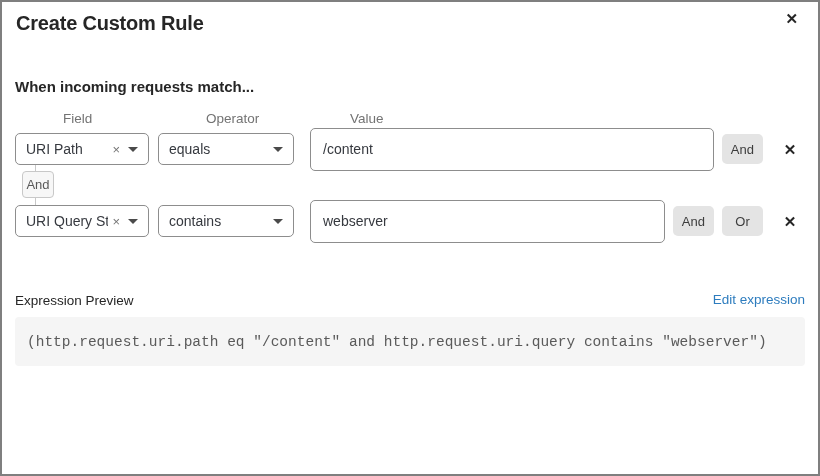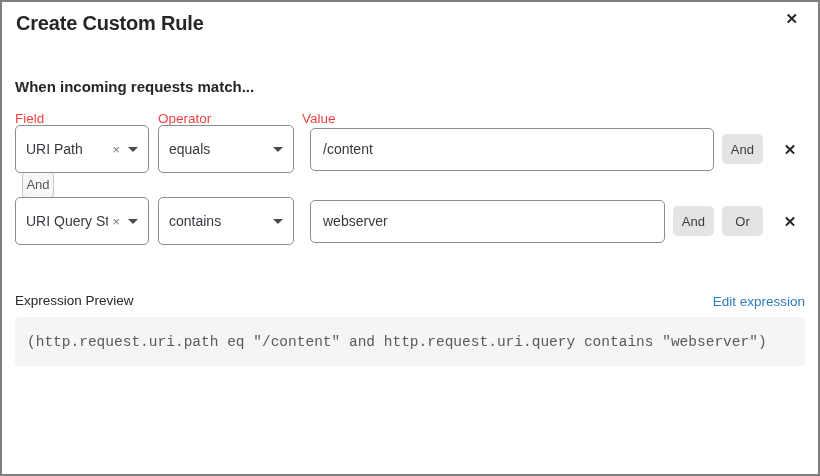--- a/index.html
+++ b/index.html
@@ -18,27 +18,27 @@
     font-family:"Liberation Sans",sans-serif;
   }
   .field-label{margin-top:19px;font-size:14px;color:#2f2f2f;line-height:17px;}
   .helper-text{margin-top:4px;font-size:14px;color:#9b9b9b;line-height:17px;}
   .text-input{
     display:block;box-sizing:border-box;width:100%;height:32px;margin-top:8px;
     border:1px solid #8d8d8d;border-radius:5px;padding:0 12px;
     font-family:"Liberation Sans",sans-serif;font-size:14px;color:#36393f;outline:none;
   }
   .matcher-heading{margin:43px 0 0;font-size:15px;line-height:18px;font-weight:700;color:#262626;}
-  .col-labels{display:flex;margin-top:15px;font-size:13.5px;color:#ef4444;line-height:16px;}
+  .col-labels{display:flex;margin-top:15px;font-size:13.5px;color:#737373;line-height:16px;margin-left:48px;}
   .col-labels .col-field{width:143px;}
   .col-labels .col-operator{width:144px;}
   .col-labels .col-value{flex:1;}
   .cond-row{display:flex;align-items:center;margin-top:6px;height:32px;}
   .select{
-    box-sizing:border-box;height:48px;border:1px solid #8d8d8d;border-radius:5px;
+    box-sizing:border-box;height:32px;border:1px solid #8d8d8d;border-radius:5px;
     display:flex;align-items:center;padding:0 10px;font-size:14px;color:#36393f;
     background:#fff;cursor:pointer;
   }
   .select.field-select{width:134px;margin-right:9px;}
   .select.operator-select{width:136px;margin-right:16px;}
   .select .sel-text{flex:1;white-space:nowrap;overflow:hidden;}
   .select .clear-x{color:#757575;font-size:13px;margin:0 8px 0 4px;line-height:1;}
   .caret{width:0;height:0;border-left:5px solid transparent;border-right:5px solid transparent;
     border-top:5px solid #4a4a4a;flex-shrink:0;}
   .value-input{
@@ -58,21 +58,21 @@
   }
   .joiner{margin-left:7px;}
   .joiner .vline{width:1px;background:#c8c8c8;margin-left:13px;}
   .joiner .vline.top{height:6px;}
   .joiner .vline.bottom{height:7px;}
   .and-box{
     box-sizing:border-box;width:32px;height:27px;border:1px solid #c8c8c8;border-radius:4px;
     background:#f7f7f7;color:#595959;font-size:13px;
     display:flex;align-items:center;justify-content:center;
   }
-  .expr-header{display:flex;justify-content:space-between;align-items:flex-end;margin-top:55px;}
+  .expr-header{display:flex;justify-content:space-between;align-items:flex-start;margin-top:55px;}
   .expr-label{font-size:13.5px;color:#262626;line-height:17px;}
   .expr-edit-link{font-size:13.5px;color:#2d7cbe;text-decoration:none;cursor:pointer;}
   .code-block{
     box-sizing:border-box;margin-top:8px;height:49px;background:#f5f5f5;border-radius:4px;
     display:flex;align-items:center;padding:0 12px;
     font-family:"Liberation Mono","DejaVu Sans Mono",monospace;font-size:14.5px;color:#5a5a5a;
     white-space:nowrap;overflow:hidden;
   }
 </style>
 </head>

